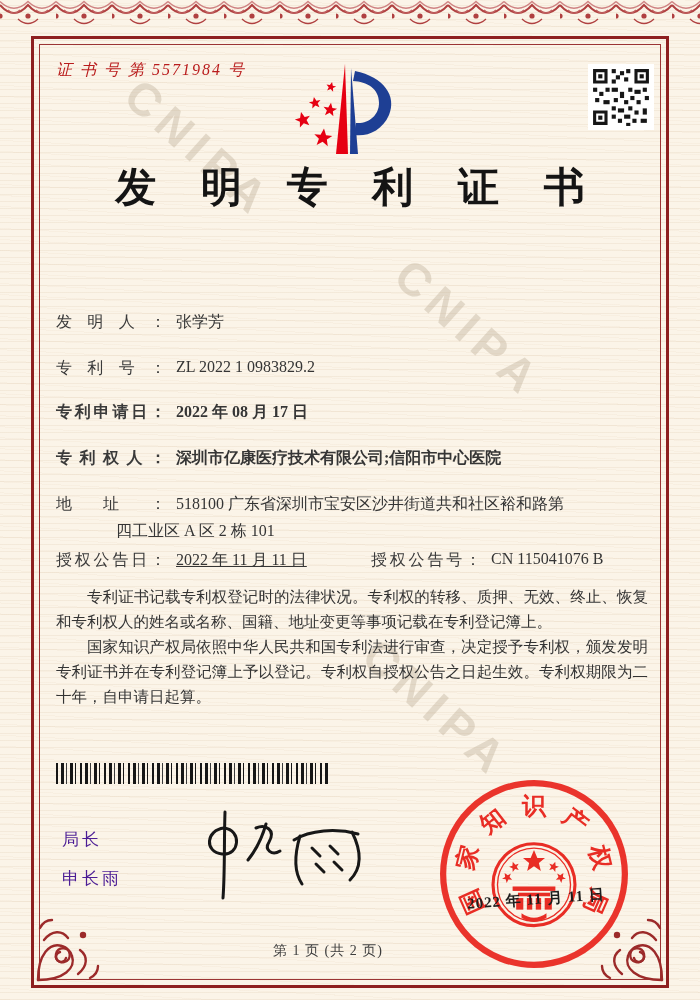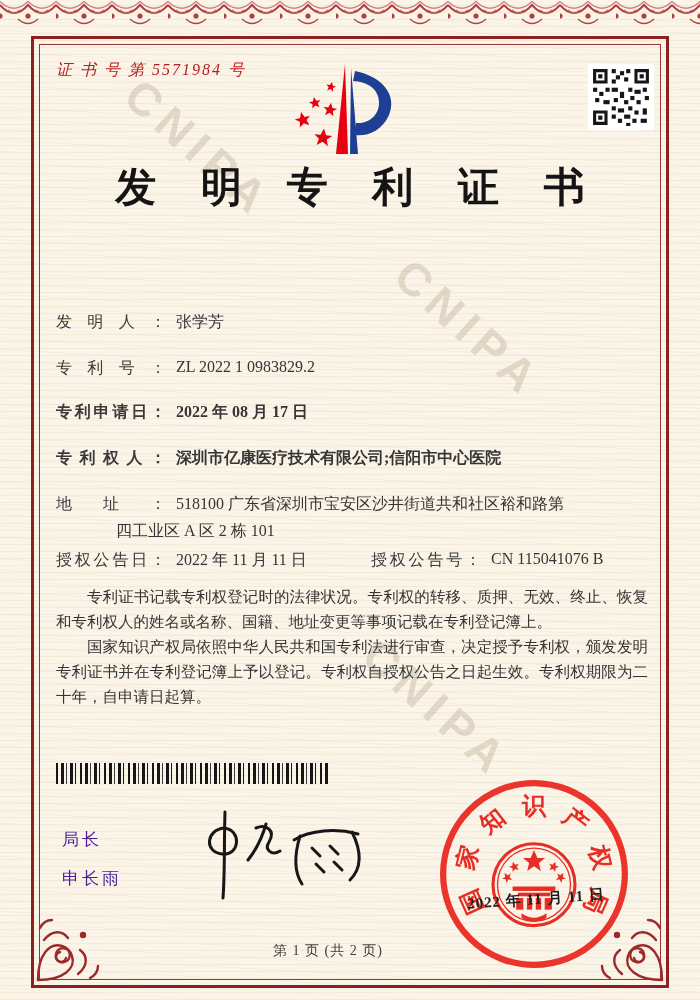--- a/index.html
+++ b/index.html
@@ -183,21 +183,21 @@
   <div class="frow" style="top:402px;font-weight:bold;">
     <span class="flabel">专利申请日：</span><span class="fval">2022 年 08 月 17 日</span>
   </div>
   <div class="frow" style="top:448px;font-weight:bold;">
     <span class="flabel">专利权人：</span><span class="fval">深圳市亿康医疗技术有限公司;信阳市中心医院</span>
   </div>
   <div class="frow" style="top:494px;">
     <span class="flabel">地址：</span><span class="fval">518100 广东省深圳市宝安区沙井街道共和社区裕和路第</span>
     <div class="addr2">四工业区 A 区 2 栋 101</div>
   </div>
-  <div class="frow" style="top:550px;">
+  <div class="frow" style="top:550px;text-decoration:underline;">
     <span class="flabel">授权公告日：</span><span class="fval">2022 年 11 月 11 日</span>
     <span class="grant2">
       <span class="flabel">授权公告号：</span><span class="fval">CN 115041076 B</span>
     </span>
   </div>
 
   <div class="paras">
     <p>专利证书记载专利权登记时的法律状况。专利权的转移、质押、无效、终止、恢复和专利权人的姓名或名称、国籍、地址变更等事项记载在专利登记簿上。</p>
     <p>国家知识产权局依照中华人民共和国专利法进行审查，决定授予专利权，颁发发明专利证书并在专利登记簿上予以登记。专利权自授权公告之日起生效。专利权期限为二十年，自申请日起算。</p>
   </div>

